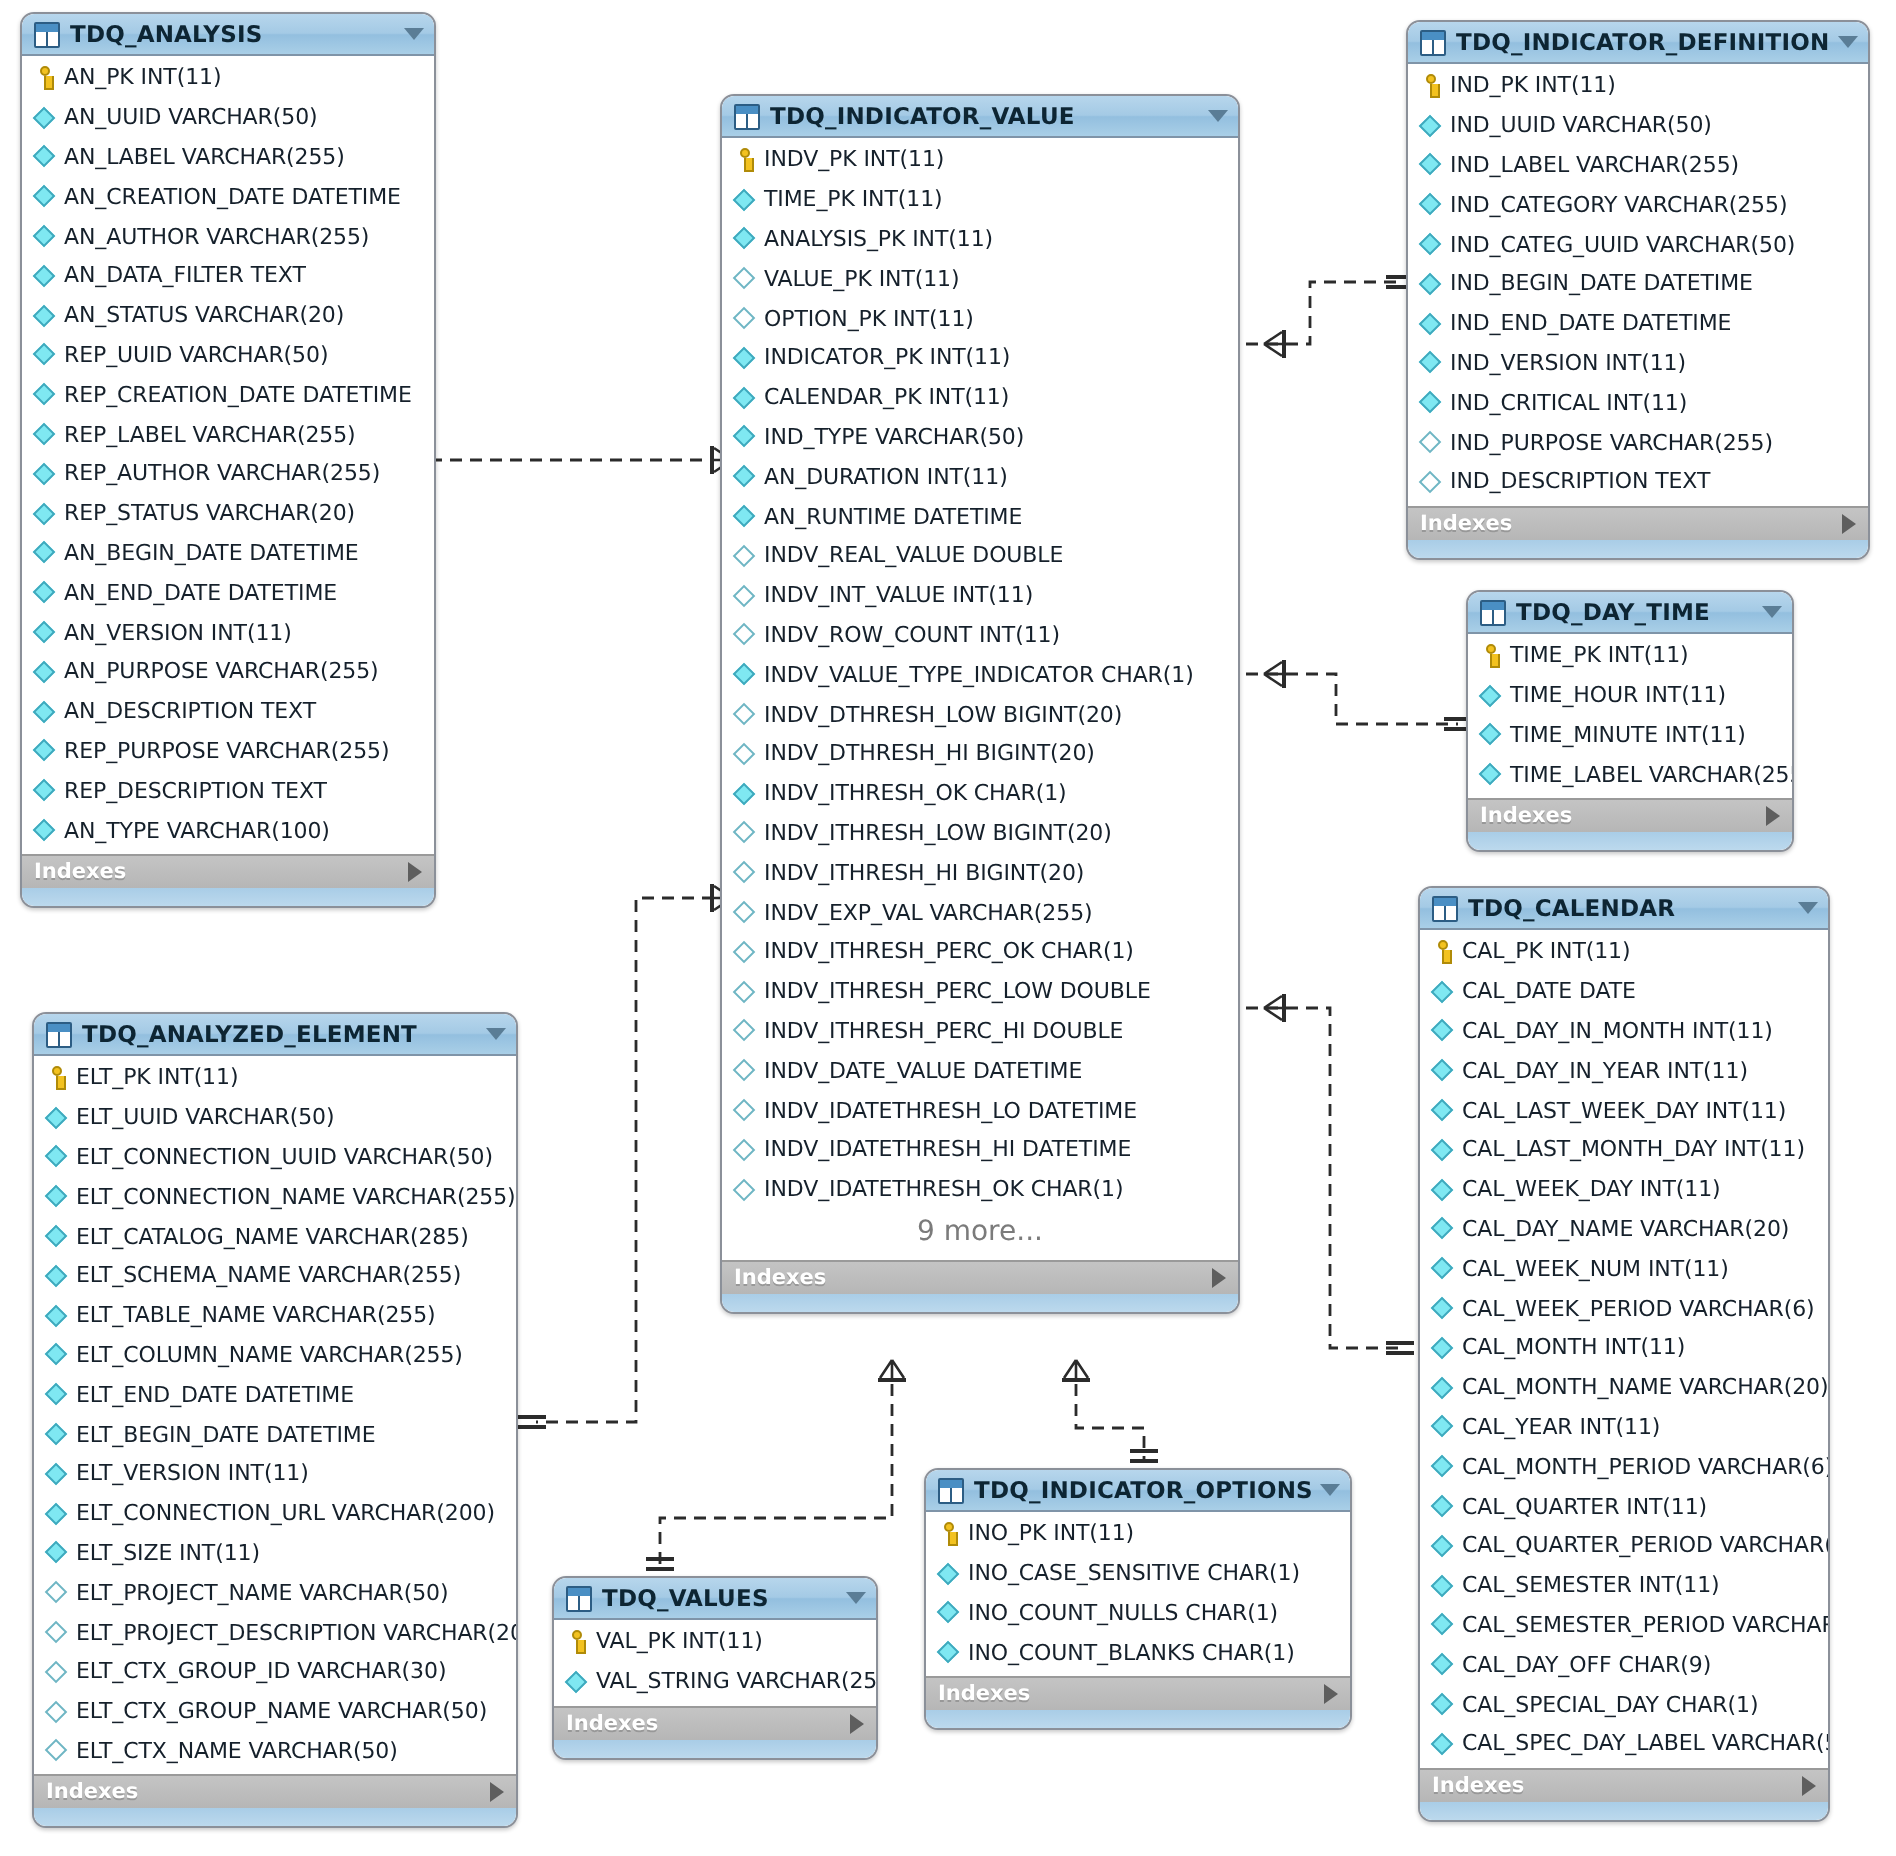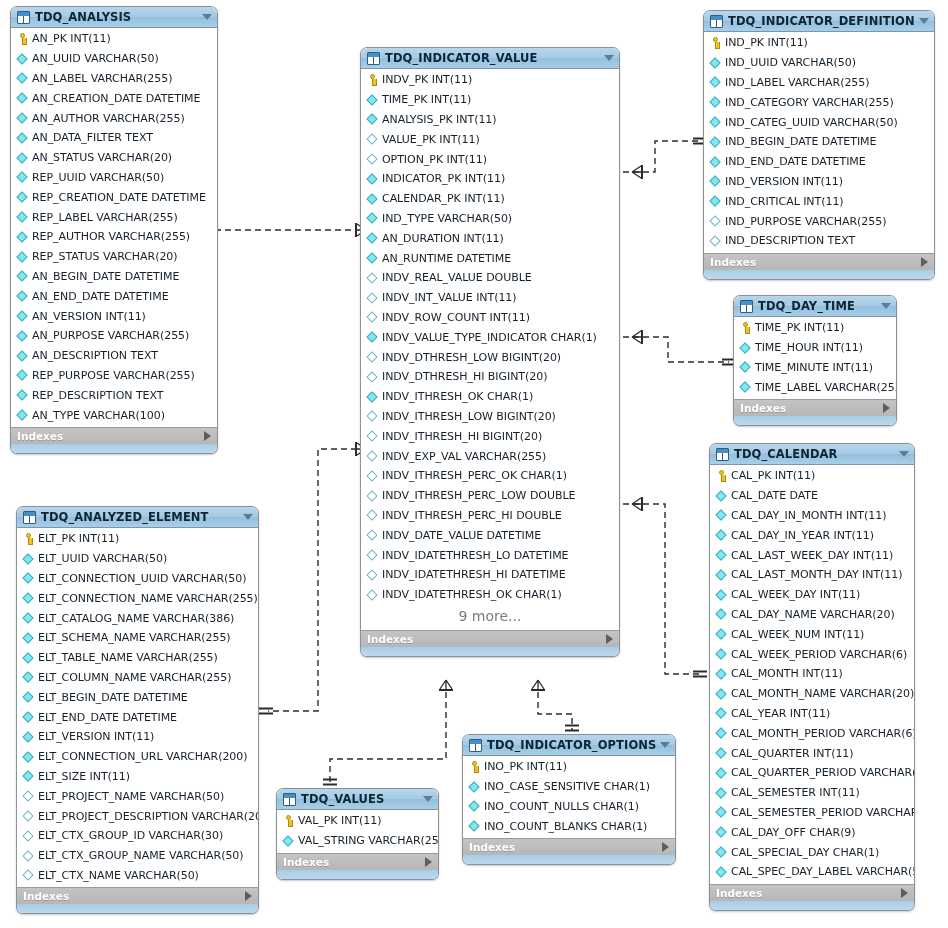--- a/index.html
+++ b/index.html
@@ -825,21 +825,21 @@
           <div class="col">
             <span class="glyph">
               <span class="gl-diamond"></span>
             </span>
             <span class="cname">ELT_CONNECTION_NAME VARCHAR(255)</span>
           </div>
           <div class="col">
             <span class="glyph">
               <span class="gl-diamond"></span>
             </span>
-            <span class="cname">ELT_CATALOG_NAME VARCHAR(386)</span>
+            <span class="cname">ELT_CATALOG_NAME VARCHAR(285)</span>
           </div>
           <div class="col">
             <span class="glyph">
               <span class="gl-diamond"></span>
             </span>
             <span class="cname">ELT_SCHEMA_NAME VARCHAR(255)</span>
           </div>
           <div class="col">
             <span class="glyph">
               <span class="gl-diamond"></span>
@@ -849,27 +849,27 @@
           <div class="col">
             <span class="glyph">
               <span class="gl-diamond"></span>
             </span>
             <span class="cname">ELT_COLUMN_NAME VARCHAR(255)</span>
           </div>
           <div class="col">
             <span class="glyph">
               <span class="gl-diamond"></span>
             </span>
+            <span class="cname">ELT_END_DATE DATETIME</span>
+          </div>
+          <div class="col">
+            <span class="glyph">
+              <span class="gl-diamond"></span>
+            </span>
             <span class="cname">ELT_BEGIN_DATE DATETIME</span>
-          </div>
-          <div class="col">
-            <span class="glyph">
-              <span class="gl-diamond"></span>
-            </span>
-            <span class="cname">ELT_END_DATE DATETIME</span>
           </div>
           <div class="col">
             <span class="glyph">
               <span class="gl-diamond"></span>
             </span>
             <span class="cname">ELT_VERSION INT(11)</span>
           </div>
           <div class="col">
             <span class="glyph">
               <span class="gl-diamond"></span>

